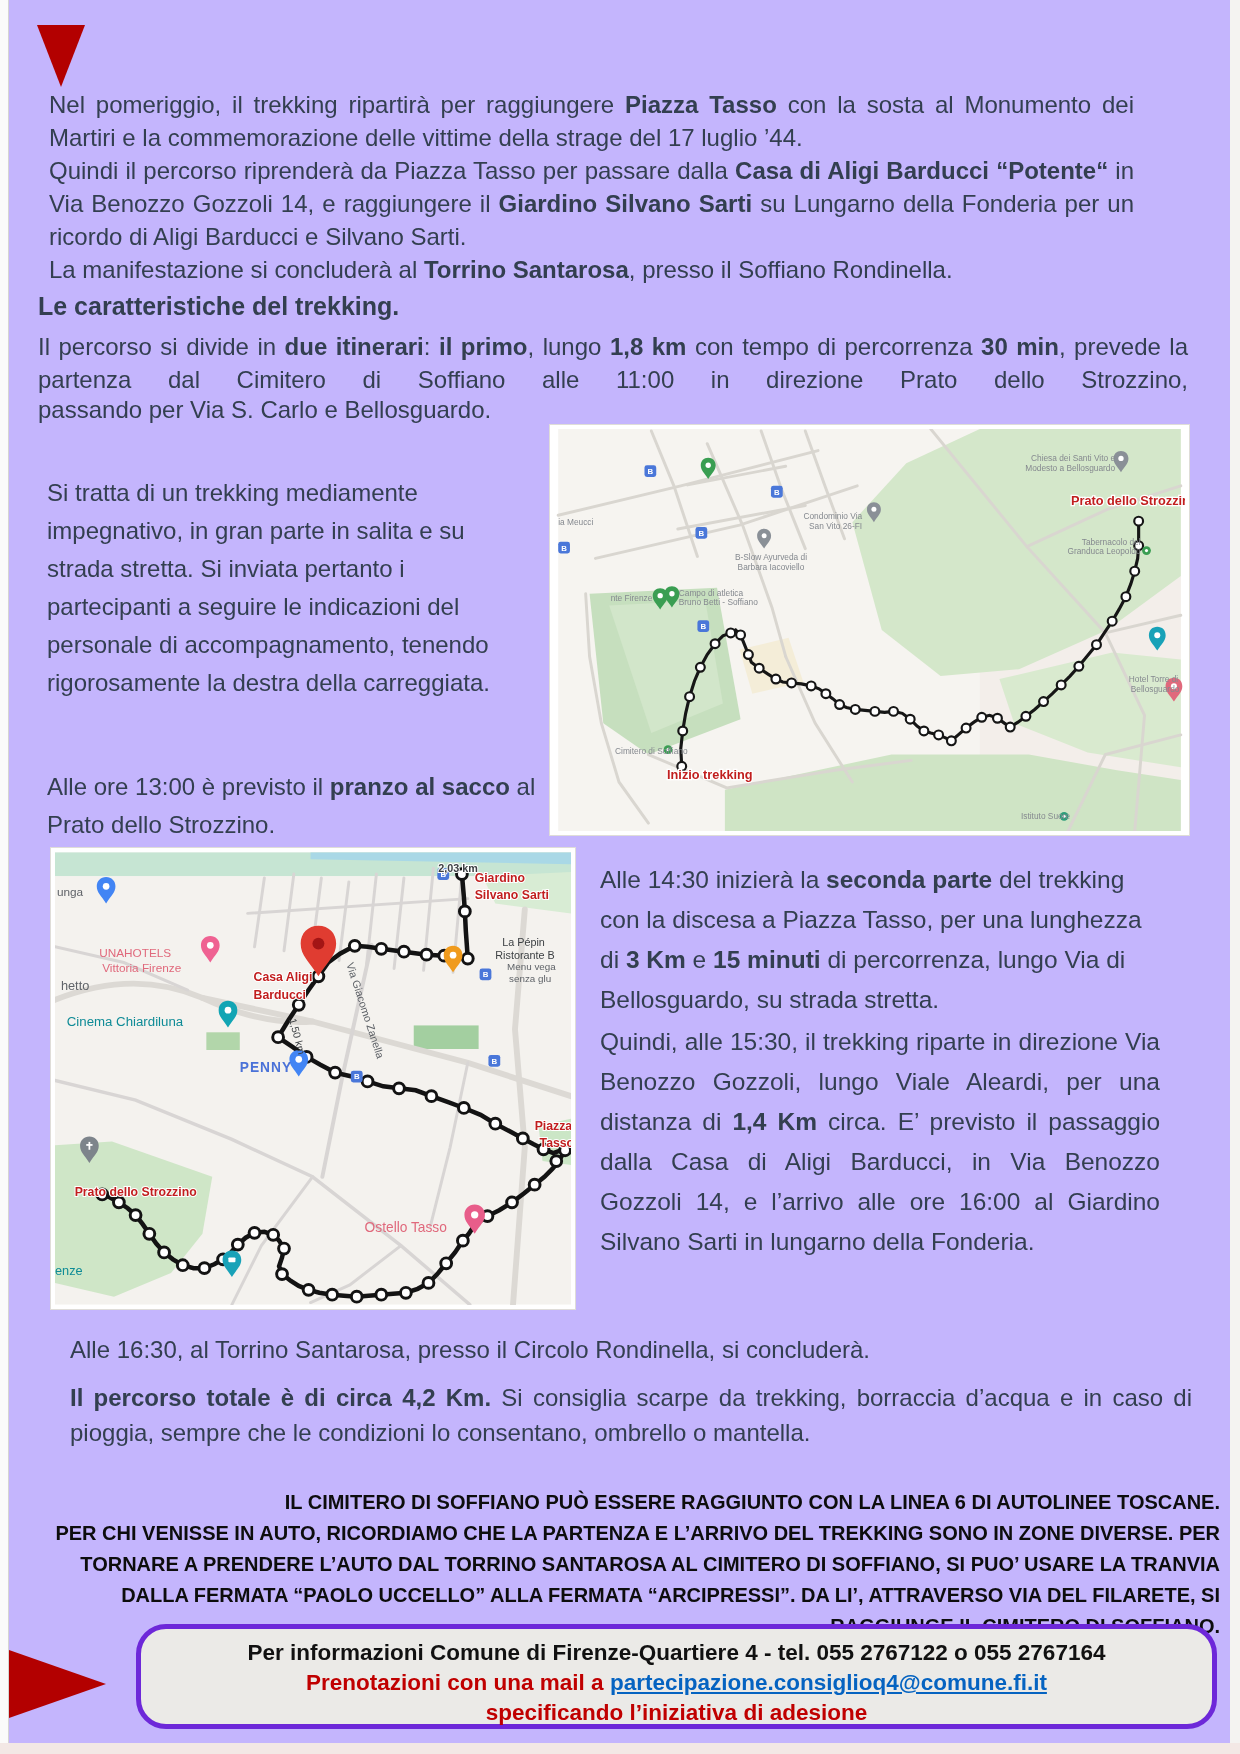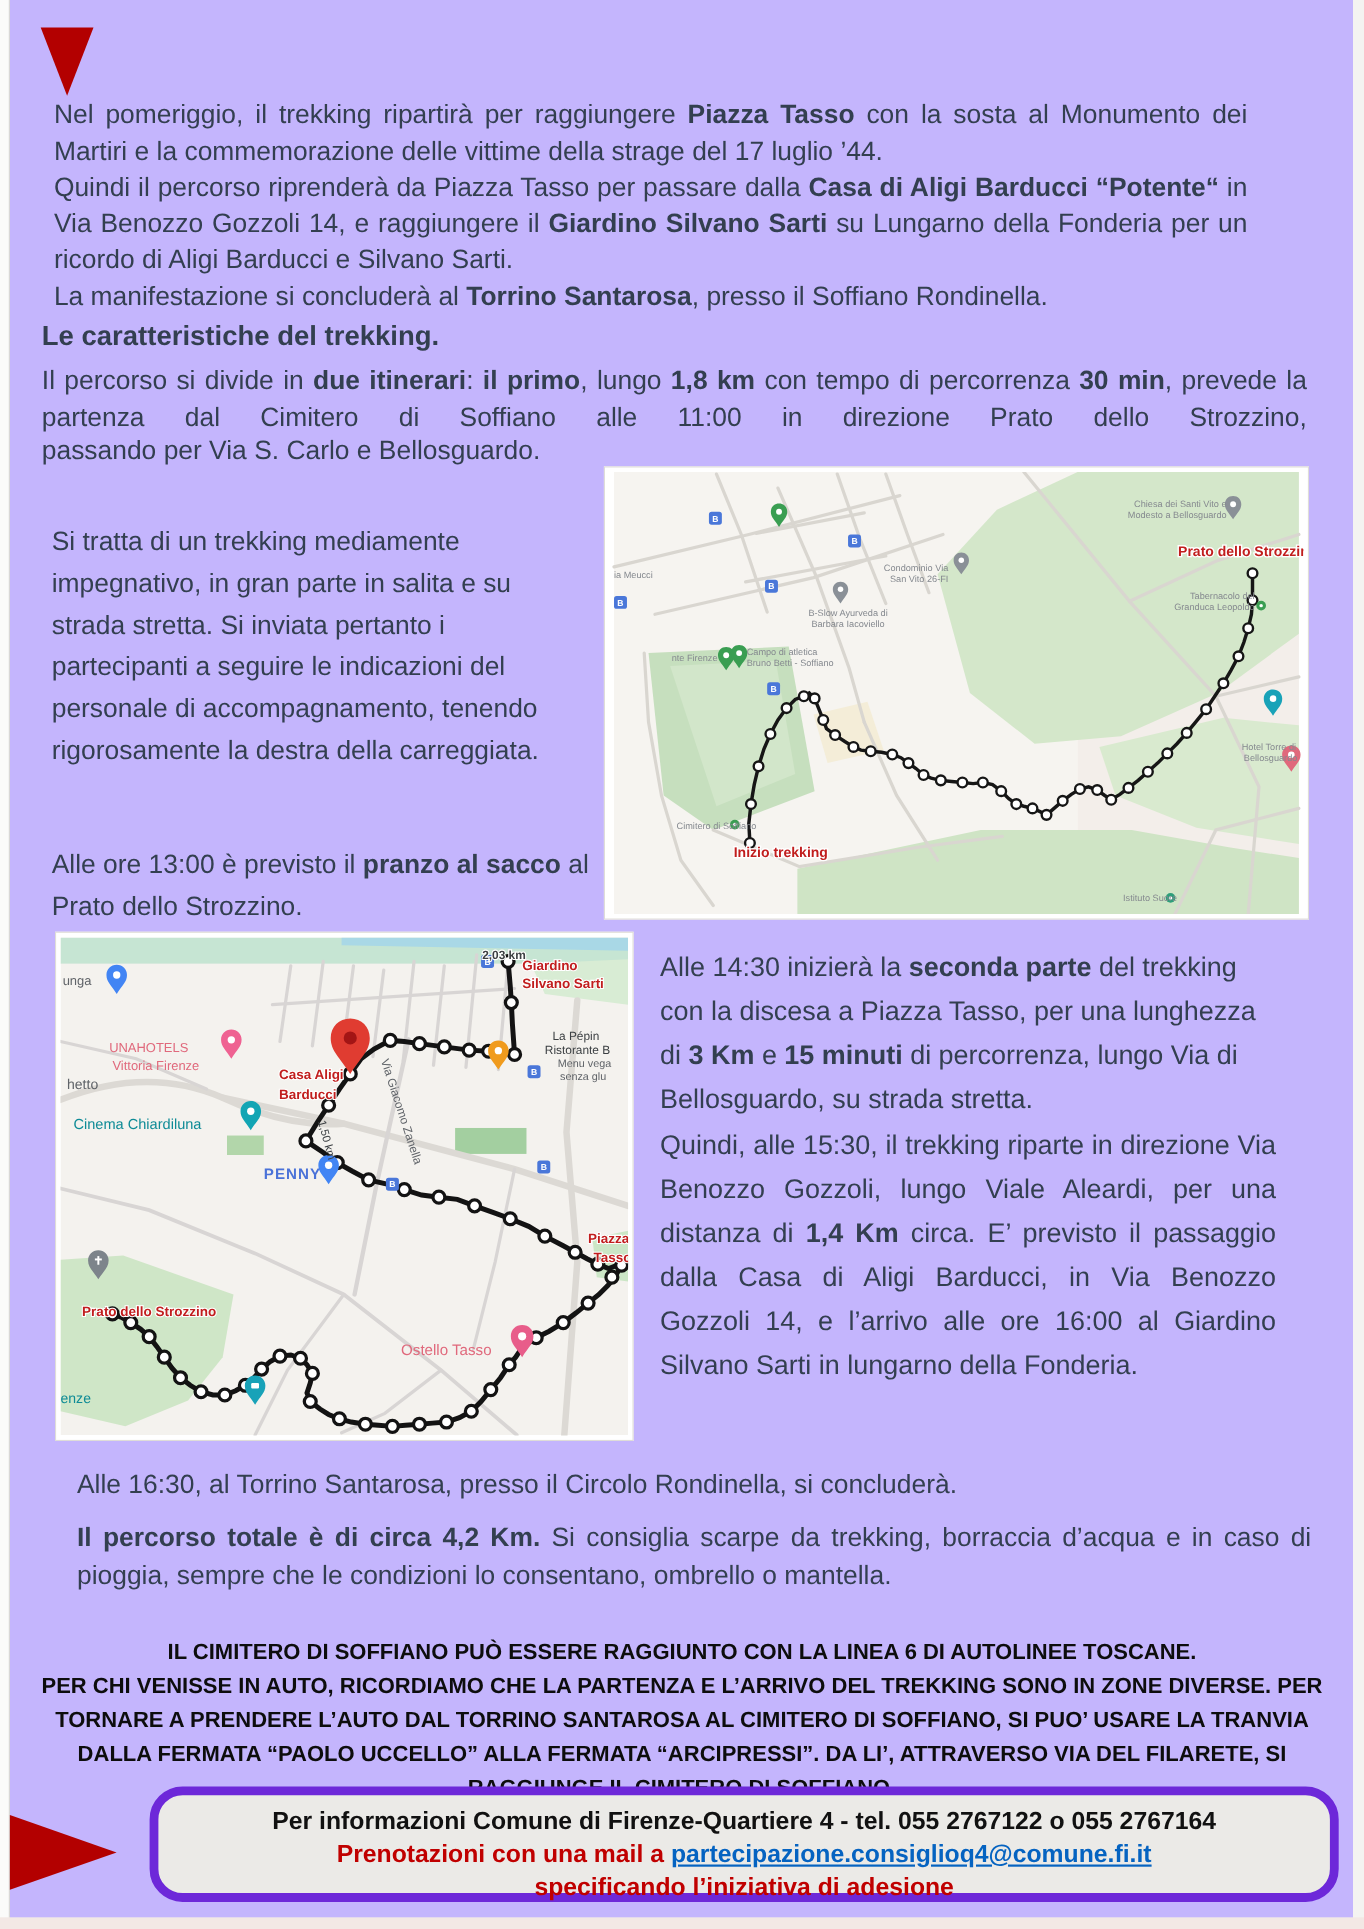--- a/index.html
+++ b/index.html
@@ -27,25 +27,25 @@
 
   .map-frame{position:absolute;background:#ffffff;border:1px solid #dfddd8;box-sizing:border-box;padding:4px;}
   .map1{left:549px;top:424px;width:641px;height:412px;}
   .map2{left:50px;top:847px;width:526px;height:463px;}
 
   .p-second{position:absolute;left:600px;top:860px;width:545px;font-size:24.5px;line-height:40px;}
   .p-third{position:absolute;left:600px;top:1022px;width:560px;font-size:24.5px;line-height:40px;text-align:justify;}
   .p-end{position:absolute;left:70px;top:1336px;font-size:24px;}
   .p-total{position:absolute;left:70px;top:1380px;width:1122px;font-size:24px;line-height:35px;text-align:justify;}
 
-  .notice{position:absolute;left:20px;top:1487px;width:1200px;text-align:center;
+  .notice{position:absolute;left:20px;top:1487px;width:1200px;text-align:right;
     font-size:20px;font-weight:bold;color:#0d0d0d;line-height:31px;}
 
   .footer-box{position:absolute;left:136px;top:1624px;width:1081px;height:105px;box-sizing:border-box;
-    border:8px solid #6d28d9;border-radius:30px;background:#ebeae7;text-align:center;
+    border:5px solid #6d28d9;border-radius:30px;background:#ebeae7;text-align:center;
     font-weight:bold;font-size:22.5px;padding-top:9px;line-height:30px;}
   .f-line1{color:#111111;}
   .f-red{color:#c00000;}
   .f-link{color:#0563c1;text-decoration:underline;cursor:pointer;}
 
   svg text{font-family:"Liberation Sans",sans-serif;}
   .m-tiny{font-size:8.5px;fill:#85898f;}
   .m-red{font-size:13px;font-weight:bold;fill:#c11e1e;paint-order:stroke;stroke:#ffffff;stroke-width:2.5px;}
   .m-red-s{font-size:12.5px;font-weight:bold;fill:#c11e1e;paint-order:stroke;stroke:#ffffff;stroke-width:2px;}
   .m-pink{fill:#e0697c;}

